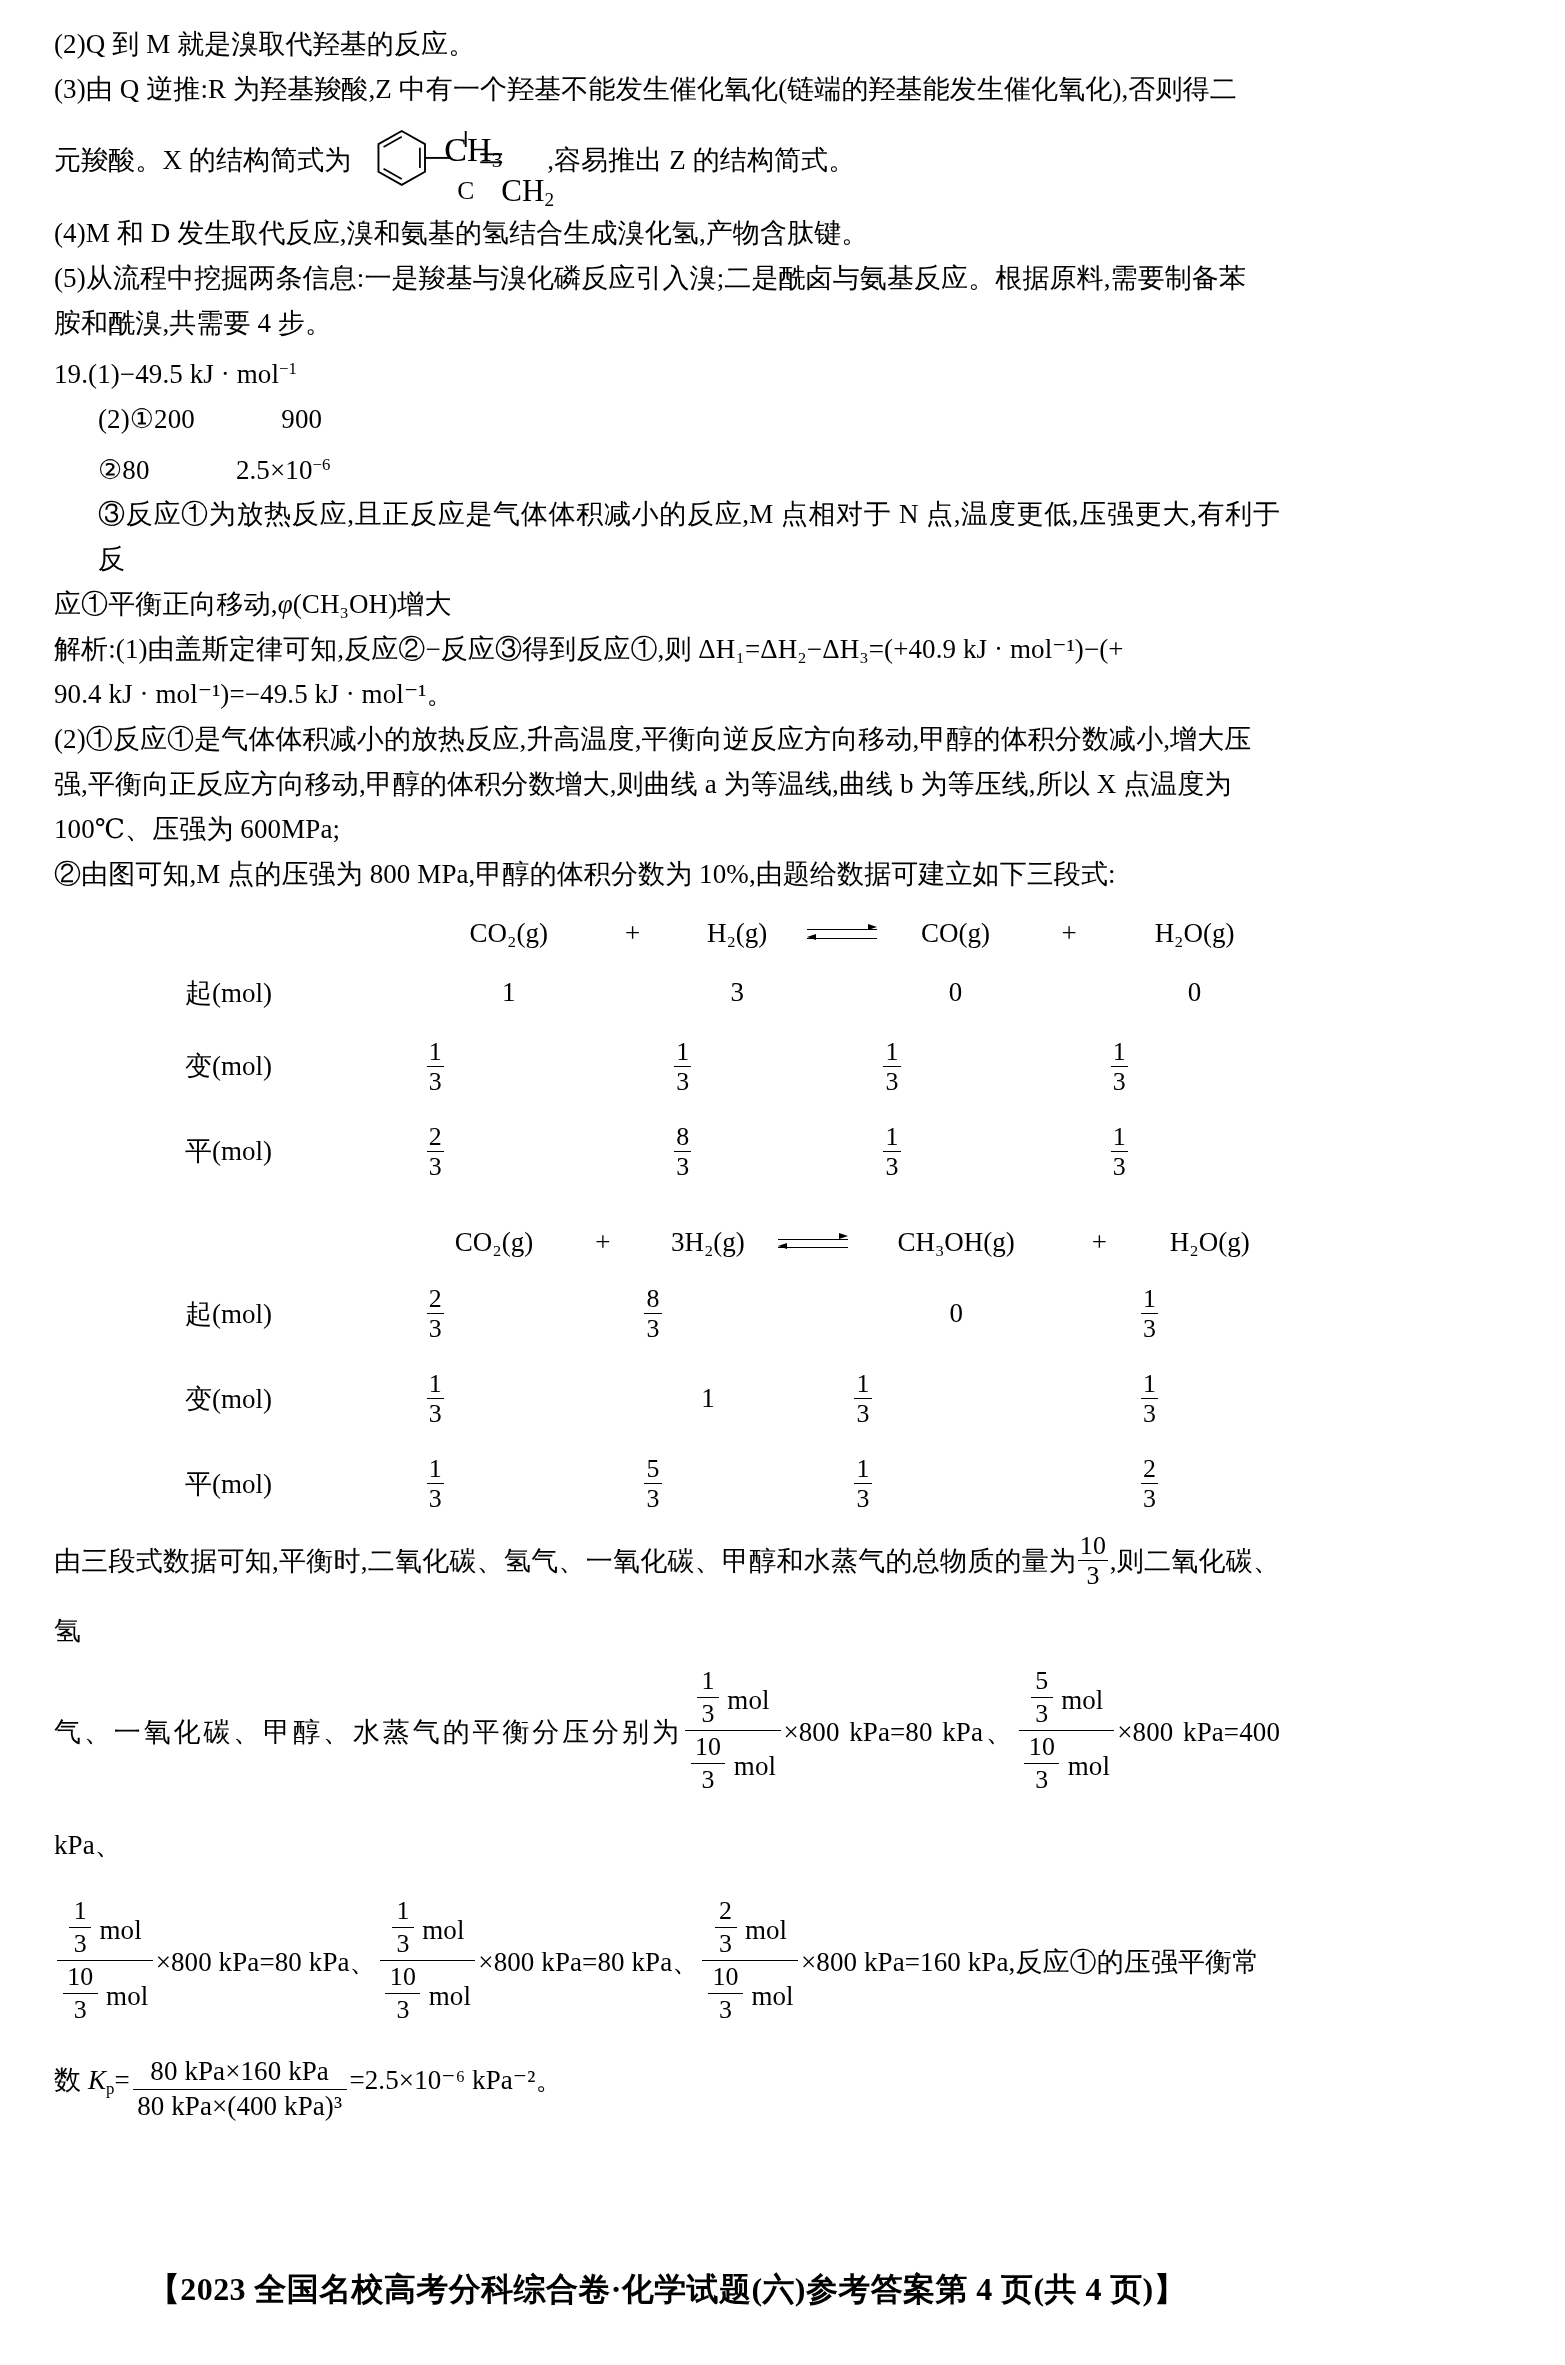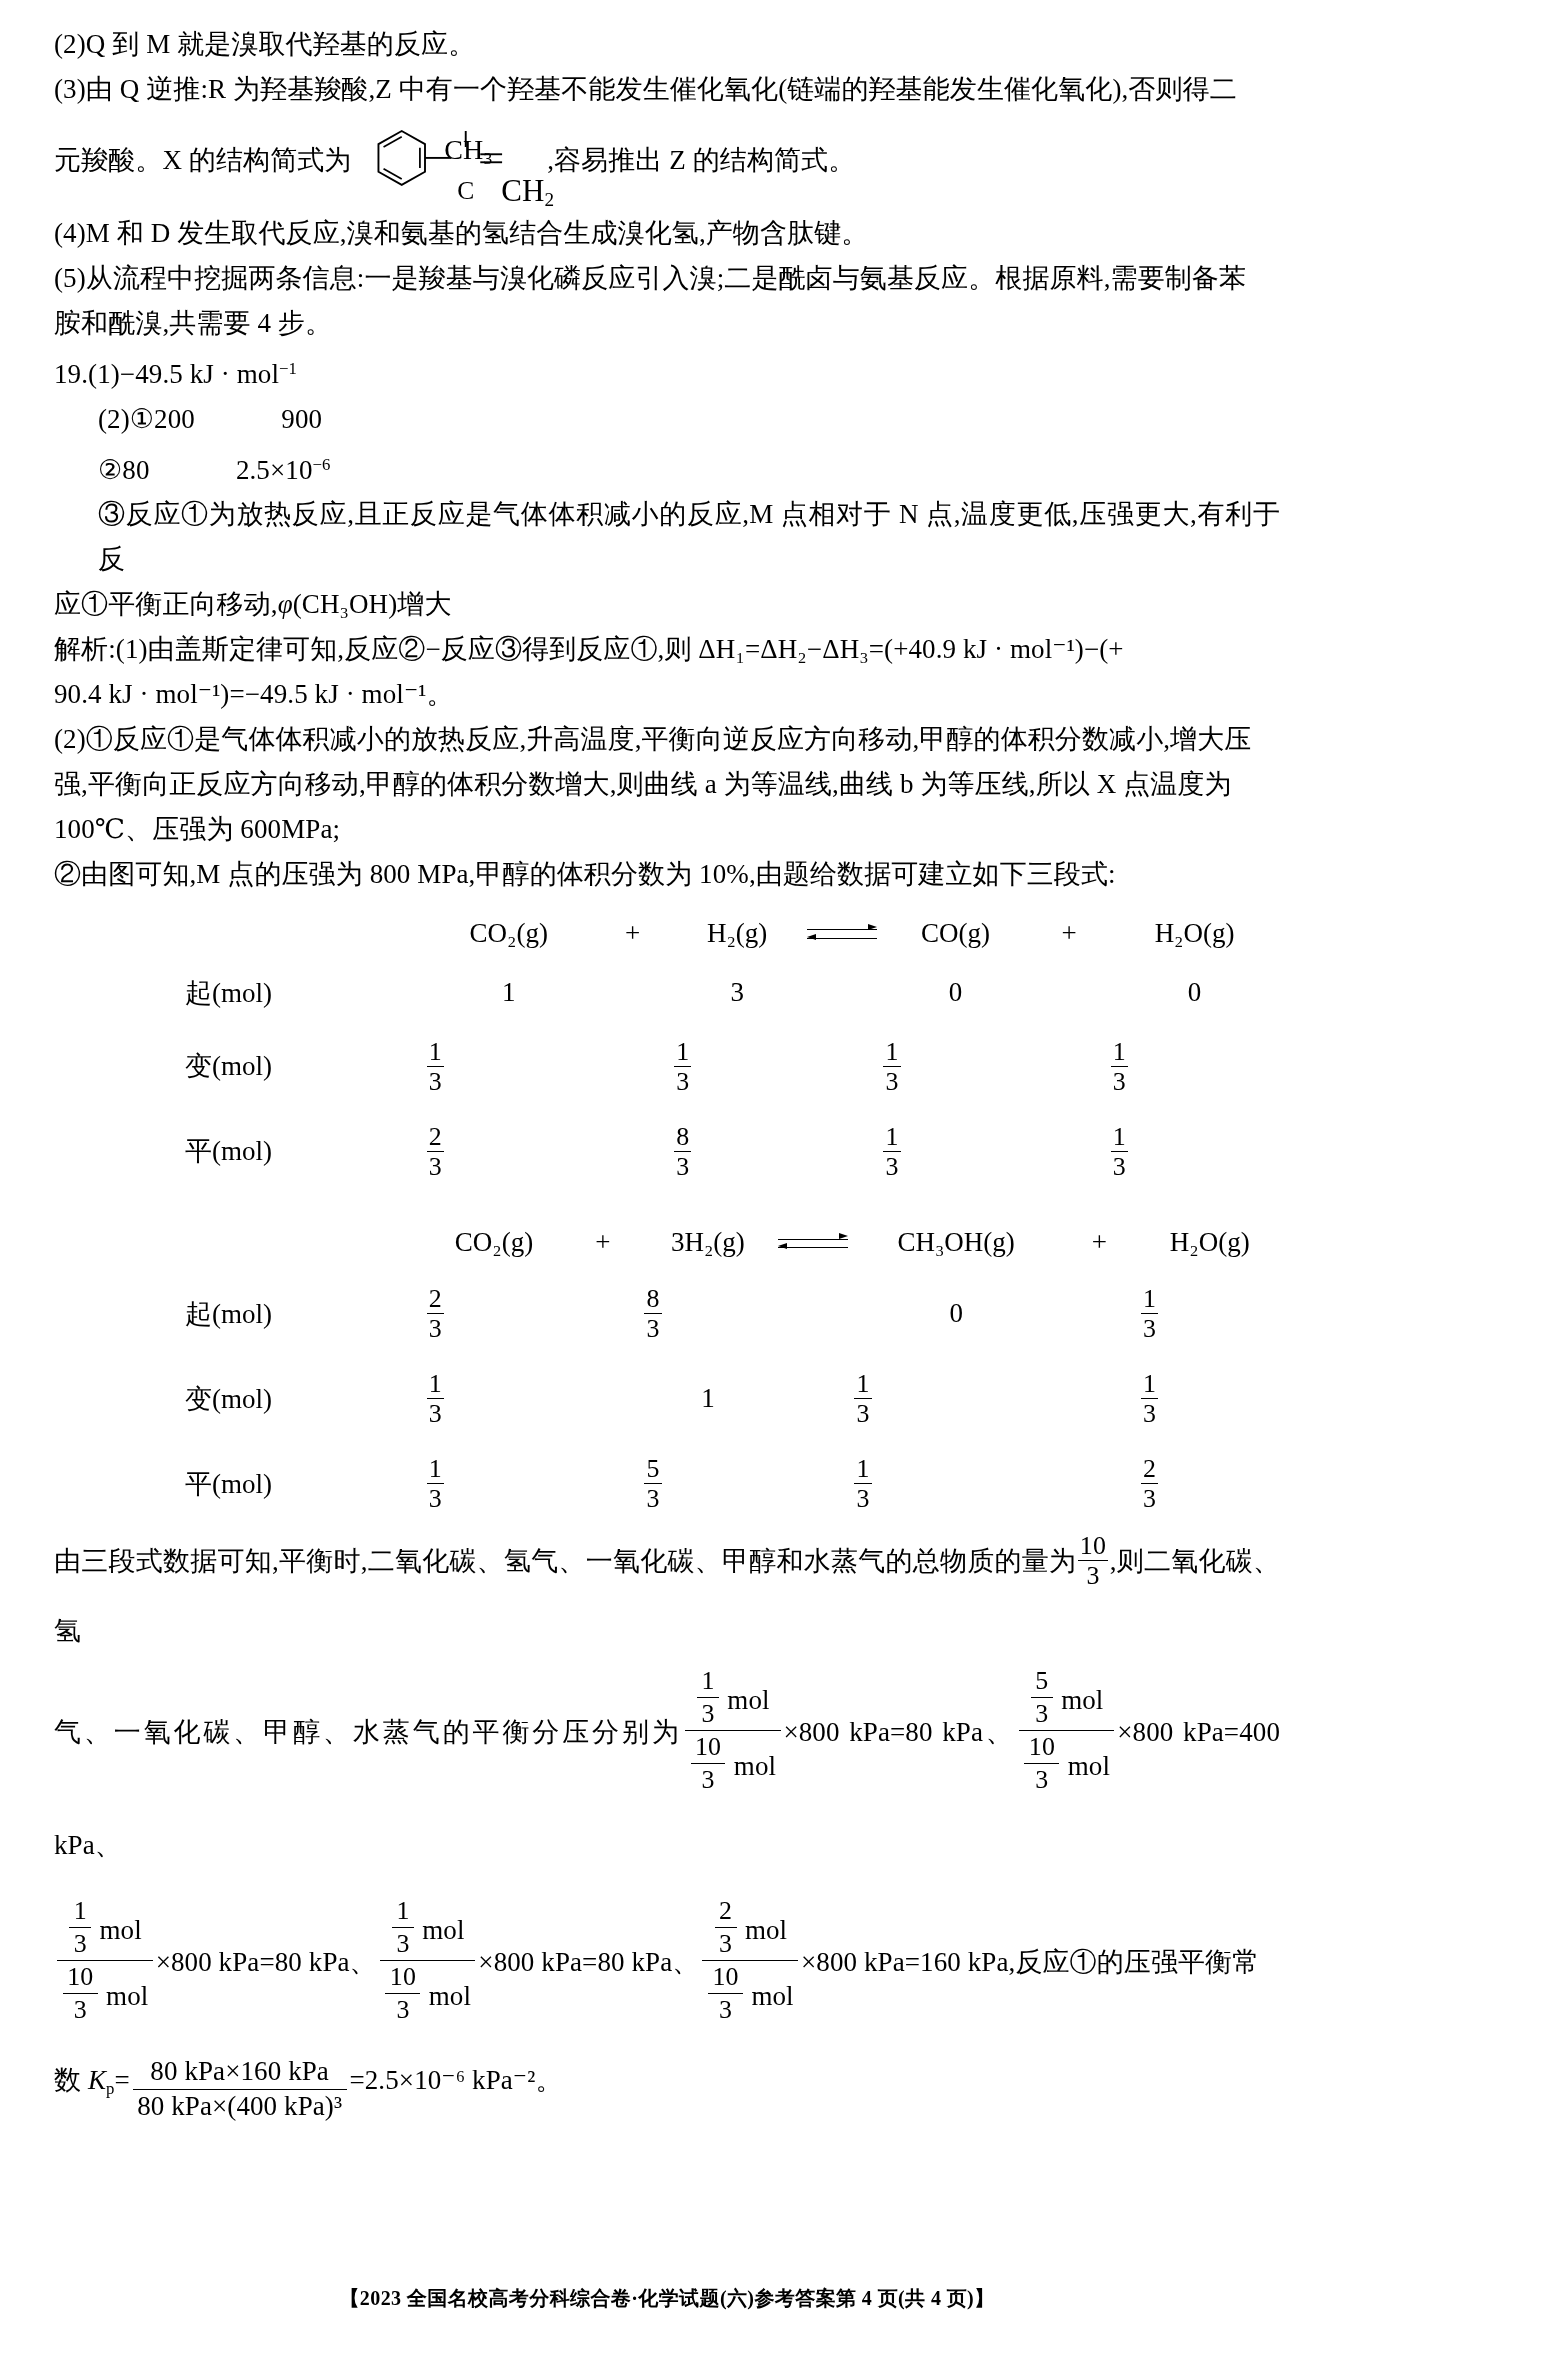--- a/index.html
+++ b/index.html
@@ -93,21 +93,21 @@
     border-left:9.5px solid #000;border-top:3.6px solid transparent;border-bottom:3.6px solid transparent;}
   .eqarrow i.l{ left:0; top:7.3px; width:0;height:0;
     border-right:9.5px solid #000;border-top:3.6px solid transparent;border-bottom:3.6px solid transparent;}
 
   
   .footer{
     position:absolute;
     left:0;right:0;
     bottom:54px;
     text-align:center;
-    font-size:20px;
+    font-size:32px;
     font-weight:bold;
     letter-spacing:0.4px;
   }
   .kpline{ margin-top:13px; }
 </style>
 </head>
 <body>
 
 <div class="page">
 
@@ -126,21 +126,21 @@
         <line x1="85" y1="45" x2="85" y2="73" stroke="#000" stroke-width="2.4"></line>
         <line x1="35" y1="74" x2="60" y2="88" stroke="#000" stroke-width="2.4"></line>
 
         <line x1="92" y1="59" x2="128" y2="59" stroke="#000" stroke-width="2.6"></line>
 
         <line x1="148" y1="22" x2="148" y2="44" stroke="#000" stroke-width="2.6"></line>
 
         <line x1="168" y1="54" x2="198" y2="54" stroke="#000" stroke-width="2.6"></line>
         <line x1="168" y1="65" x2="198" y2="65" stroke="#000" stroke-width="2.6"></line>
       </svg>
-      <span style="position:absolute;left:86px;top:-13px;font-size:28px;">CH<sub>3</sub></span>
+      <span style="position:absolute;left:86px;top:-13px;font-size:34px;">CH<sub>3</sub></span>
       <span style="position:absolute;left:99px;top:28px;font-size:25.5px;">C</span>
       <span style="position:absolute;left:143px;top:28px;font-size:31px;">CH<sub>2</sub></span>
     </span>
     <span>,容易推出 Z 的结构简式。</span>
   </div>
 
   <div class="line">(4)M 和 D 发生取代反应,溴和氨基的氢结合生成溴化氢,产物含肽键。</div>
   <div class="line">(5)从流程中挖掘两条信息:一是羧基与溴化磷反应引入溴;二是酰卤与氨基反应。根据原料,需要制备苯</div>
   <div class="line">胺和酰溴,共需要 4 步。</div>
 

